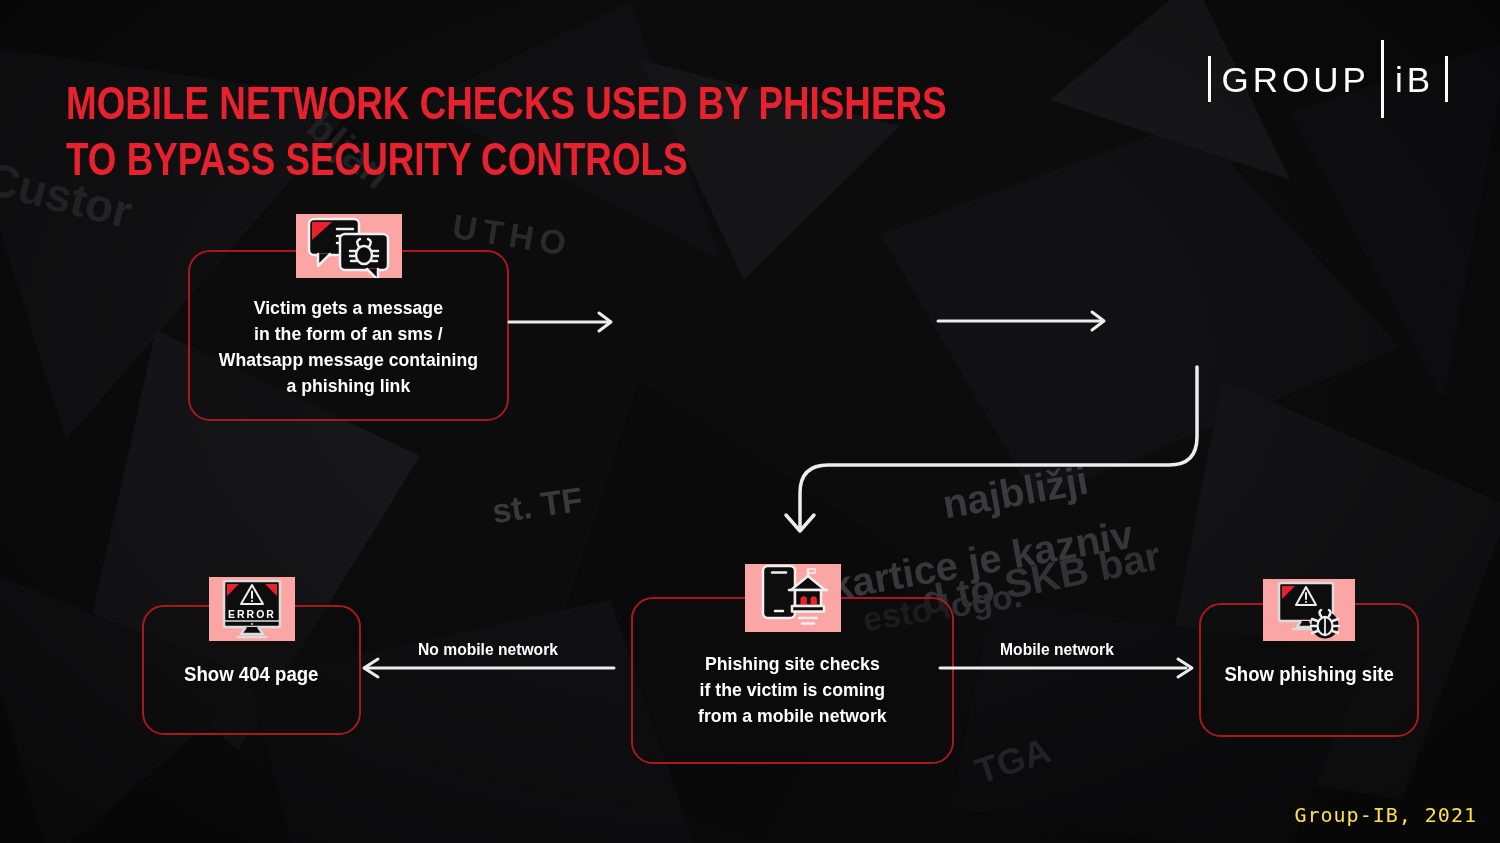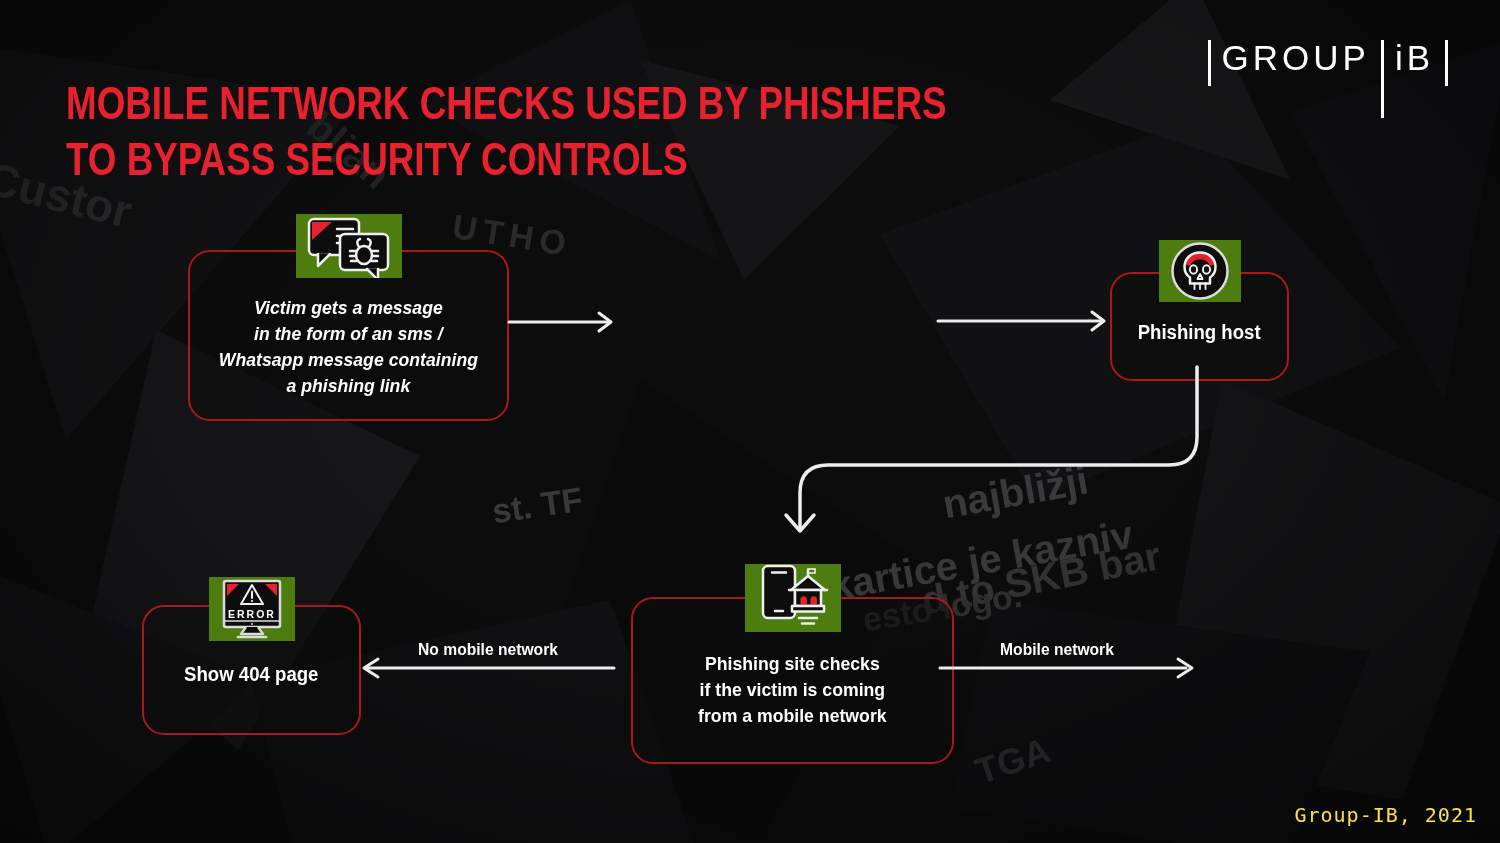--- a/index.html
+++ b/index.html
@@ -34,38 +34,38 @@
   .f-esto{left:862px;top:588px;font-size:34px;color:#2f2f31;transform:rotate(-9deg);}
   .f-tga{left:975px;top:740px;font-size:36px;color:#2b2b2d;transform:rotate(-18deg);}
   .vignette{position:absolute;inset:0;z-index:1;
     background:radial-gradient(ellipse at 50% 42%,rgba(0,0,0,0) 40%,rgba(0,0,0,.5) 100%);}
   
   .page-title{
     position:absolute;z-index:3;left:66px;top:44px;
     color:#e8212e;font-size:46px;font-weight:700;line-height:1.22;
     white-space:pre-line;transform:scaleX(.8);transform-origin:left top;
   }
-  .logo{position:absolute;z-index:3;top:40px;right:52px;display:flex;align-items:flex-start;gap:11px;height:78px;}
+  .logo{position:absolute;z-index:3;top:40px;right:52px;display:flex;align-items:center;gap:11px;height:78px;}
   .logo .bar{width:3px;background:#fff;}
   .logo .bar.short{height:46px;}
   .logo .bar.tall{height:78px;}
   .logo .logo-text{color:#fff;font-size:35px;font-weight:400;letter-spacing:4px;line-height:1;}
   
   .node{
     position:absolute;z-index:2;border:2px solid #a8191f;border-radius:22px;
     background:rgba(12,12,13,.55);display:flex;align-items:center;justify-content:center;
   }
   .node-label{
     color:#fff;font-weight:700;text-align:center;white-space:pre-line;
     font-size:19px;line-height:26px;transform:scaleX(.93);
   }
   .node-label.lg{font-size:20px;}
   .icon-chip{
     position:absolute;left:50%;transform:translateX(-50%);
-    background:#4d7c0f;padding:0 10px;line-height:0;
+    background:#fca5a5;padding:0 10px;line-height:0;
   }
   .icon-chip svg{display:block;}
   
   .edge{position:absolute;z-index:2;}
   .edge path,.edge polyline{stroke:#ededed;stroke-width:3;fill:none;stroke-linecap:round;stroke-linejoin:round;}
   .connector path,.connector polyline{stroke-width:3.5;}
   .edge-label{
     position:absolute;z-index:2;color:#fff;font-size:17px;font-weight:600;
     text-align:center;transform:scaleX(.92);white-space:nowrap;
   }
@@ -109,55 +109,41 @@
 TO BYPASS SECURITY CONTROLS</h1>
 
   <div class="logo">
     <span class="bar short"></span>
     <span class="logo-text">GROUP</span>
     <span class="bar tall"></span>
     <span class="logo-text">iB</span>
     <span class="bar short"></span>
   </div>
 
-  <div class="node" style="left:188px;top:250px;width:317px;height:145px;padding-top:22px;font-style:italic;">
+  <div class="node" style="left:188px;top:250px;width:317px;height:145px;padding-top:22px;">
     <div class="icon-chip" style="top:-38px;">
       <svg width="86" height="64" viewBox="0 0 86 64">
         <rect class="icon-fill-dark icon-stroke" x="3" y="5" width="50" height="36" rx="5"></rect>
         <path class="icon-fill-dark icon-stroke" d="M12,40 L12,52 L24,40"></path>
         <path d="M6,8 L26,8 L6,26 Z" fill="#e8212e"></path>
         <path class="icon-stroke" d="M31,15 H47 M31,22 H47 M31,29 H40"></path>
         <rect class="icon-fill-dark icon-stroke" x="34" y="20" width="48" height="36" rx="5"></rect>
         <path class="icon-fill-dark icon-stroke" d="M72,55 L72,66 L61,55"></path>
         <ellipse class="icon-stroke" cx="58" cy="41" rx="8" ry="9"></ellipse>
         <path class="icon-stroke" d="M53,33 q-4,-6 1,-8 M63,33 q4,-6 -1,-8"></path>
         <path class="icon-stroke" d="M50,37 h-6 M50,42 h-6 M50,47 h-5 M66,37 h6 M66,42 h6 M66,47 h5"></path>
       </svg>
     </div>
     <div class="node-label">Victim gets a message
 in the form of an sms /
 Whatsapp message containing
 a phishing link</div>
   </div>
 
 
-  <div class="node" style="left:1110px;top:272px;width:175px;height:95px;padding-top:10px;">
-    <div class="icon-chip" style="top:-34px;">
-      <svg width="62" height="62" viewBox="0 0 62 62">
-        <circle cx="31" cy="31" r="27.5" fill="#0d0d0e" stroke="#dcdcdc" stroke-width="2.5"></circle>
-        <path d="M18,25 a13.5,12 0 0 1 26,0" fill="none" stroke="#e8212e" stroke-width="6"></path>
-        <path class="icon-stroke" d="M31,12.5 c-9.5,0 -15.5,6.5 -15.5,14.5 c0,5 2.5,8.5 5.5,10.5 l0,6 l20,0 l0,-6 c3,-2 5.5,-5.5 5.5,-10.5 c0,-8 -6,-14.5 -15.5,-14.5 z" stroke-width="2.3"></path>
-        <ellipse cx="24.5" cy="29.5" rx="3.6" ry="4.2" fill="none" stroke="#efefef" stroke-width="2"></ellipse>
-        <ellipse cx="37.5" cy="29.5" rx="3.6" ry="4.2" fill="none" stroke="#efefef" stroke-width="2"></ellipse>
-        <path d="M31,34 l-2.6,5 h5.2 z" fill="none" stroke="#efefef" stroke-width="1.8" stroke-linejoin="round"></path>
-        <path d="M25.5,43.5 v5.5 M31,43.5 v5.5 M36.5,43.5 v5.5" stroke="#efefef" stroke-width="1.8" stroke-linecap="round"></path>
-      </svg>
-    </div>
-    <div class="node-label lg">Phishing host</div>
-  </div>
 
   <div class="node" style="left:631px;top:597px;width:319px;height:145px;padding-top:18px;">
     <div class="icon-chip" style="top:-35px;">
       <svg width="76" height="68" viewBox="0 0 76 68">
         <rect class="icon-fill-dark icon-stroke" x="8" y="2" width="32" height="52" rx="5"></rect>
         <path class="icon-stroke" d="M17,8.5 H31 M20,47 H28"></path>
         <path class="icon-fill-dark icon-stroke" d="M36,26 L53,12 L70,26"></path>
         <path class="icon-stroke" d="M53,12 V6"></path>
         <rect x="53" y="5" width="7" height="4" fill="none" stroke="#efefef" stroke-width="1.6"></rect>
         <path class="icon-stroke" d="M34,26 H72"></path>
@@ -185,20 +171,39 @@
         <text x="33" y="41" text-anchor="middle" font-family="Liberation Sans, sans-serif" font-size="10.5" font-weight="bold" letter-spacing="2" fill="#ffffff">ERROR</text>
         <path d="M5,44 H61" stroke="#dcdcdc" stroke-width="1.6"></path>
         <circle cx="33" cy="47" r="1" fill="#dcdcdc"></circle>
         <path d="M27,50 l-5,7 h22 l-5,-7" fill="#0d0d0e" stroke="#dcdcdc" stroke-width="2.3" stroke-linejoin="round"></path>
         <path d="M19,60 H47" stroke="#dcdcdc" stroke-width="2.5" stroke-linecap="round"></path>
       </svg>
     </div>
     <div class="node-label lg">Show 404 page</div>
   </div>
 
+  <div class="node" style="left:1199px;top:603px;width:216px;height:122px;padding-top:8px;">
+    <div class="icon-chip" style="top:-26px;">
+      <svg width="72" height="62" viewBox="0 0 72 62">
+        <rect x="6" y="4" width="54" height="38" rx="2" fill="#0d0d0e" stroke="#dcdcdc" stroke-width="2.5"></rect>
+        <path d="M9,7 h13 l-13,13 z" fill="#e8212e"></path>
+        <path d="M33,8 L43,26 H23 Z" fill="#0d0d0e" stroke="#efefef" stroke-width="2" stroke-linejoin="round"></path>
+        <path d="M33,14 V20" stroke="#efefef" stroke-width="2" stroke-linecap="round"></path>
+        <circle cx="33" cy="23" r="1.1" fill="#efefef"></circle>
+        <path d="M28,42 l-4,6 h16 l-3,-6" fill="#0d0d0e" stroke="#dcdcdc" stroke-width="2.3" stroke-linejoin="round"></path>
+        <path d="M20,50 H42" stroke="#dcdcdc" stroke-width="2.5" stroke-linecap="round"></path>
+        <circle cx="52" cy="46" r="13.5" fill="#0d0d0e"></circle>
+        <ellipse cx="52" cy="47" rx="7.5" ry="9" fill="#0d0d0e" stroke="#efefef" stroke-width="2.3"></ellipse>
+        <path d="M52,38 V56" stroke="#efefef" stroke-width="1.8"></path>
+        <path class="icon-stroke" d="M48,37 q-3,-4 0,-6 M56,37 q3,-4 0,-6" stroke-width="2"></path>
+        <path class="icon-stroke" d="M44.5,42 l-5.5,-2 M44,47 h-6 M44.5,52 l-5.5,2 M59.5,42 l5.5,-2 M60,47 h6 M59.5,52 l5.5,2" stroke-width="2"></path>
+      </svg>
+    </div>
+    <div class="node-label lg">Show phishing site</div>
+  </div>
 
   <svg class="edge" style="left:505px;top:310px;" width="115" height="24">
     <path d="M4,12 H104"></path>
       <polyline points="94,3 106,12 94,21"></polyline>
   </svg>
 
   <svg class="edge" style="left:936px;top:309px;" width="174" height="24">
     <path d="M2,12 H166"></path>
       <polyline points="156,3 168,12 156,21"></polyline>
   </svg>

